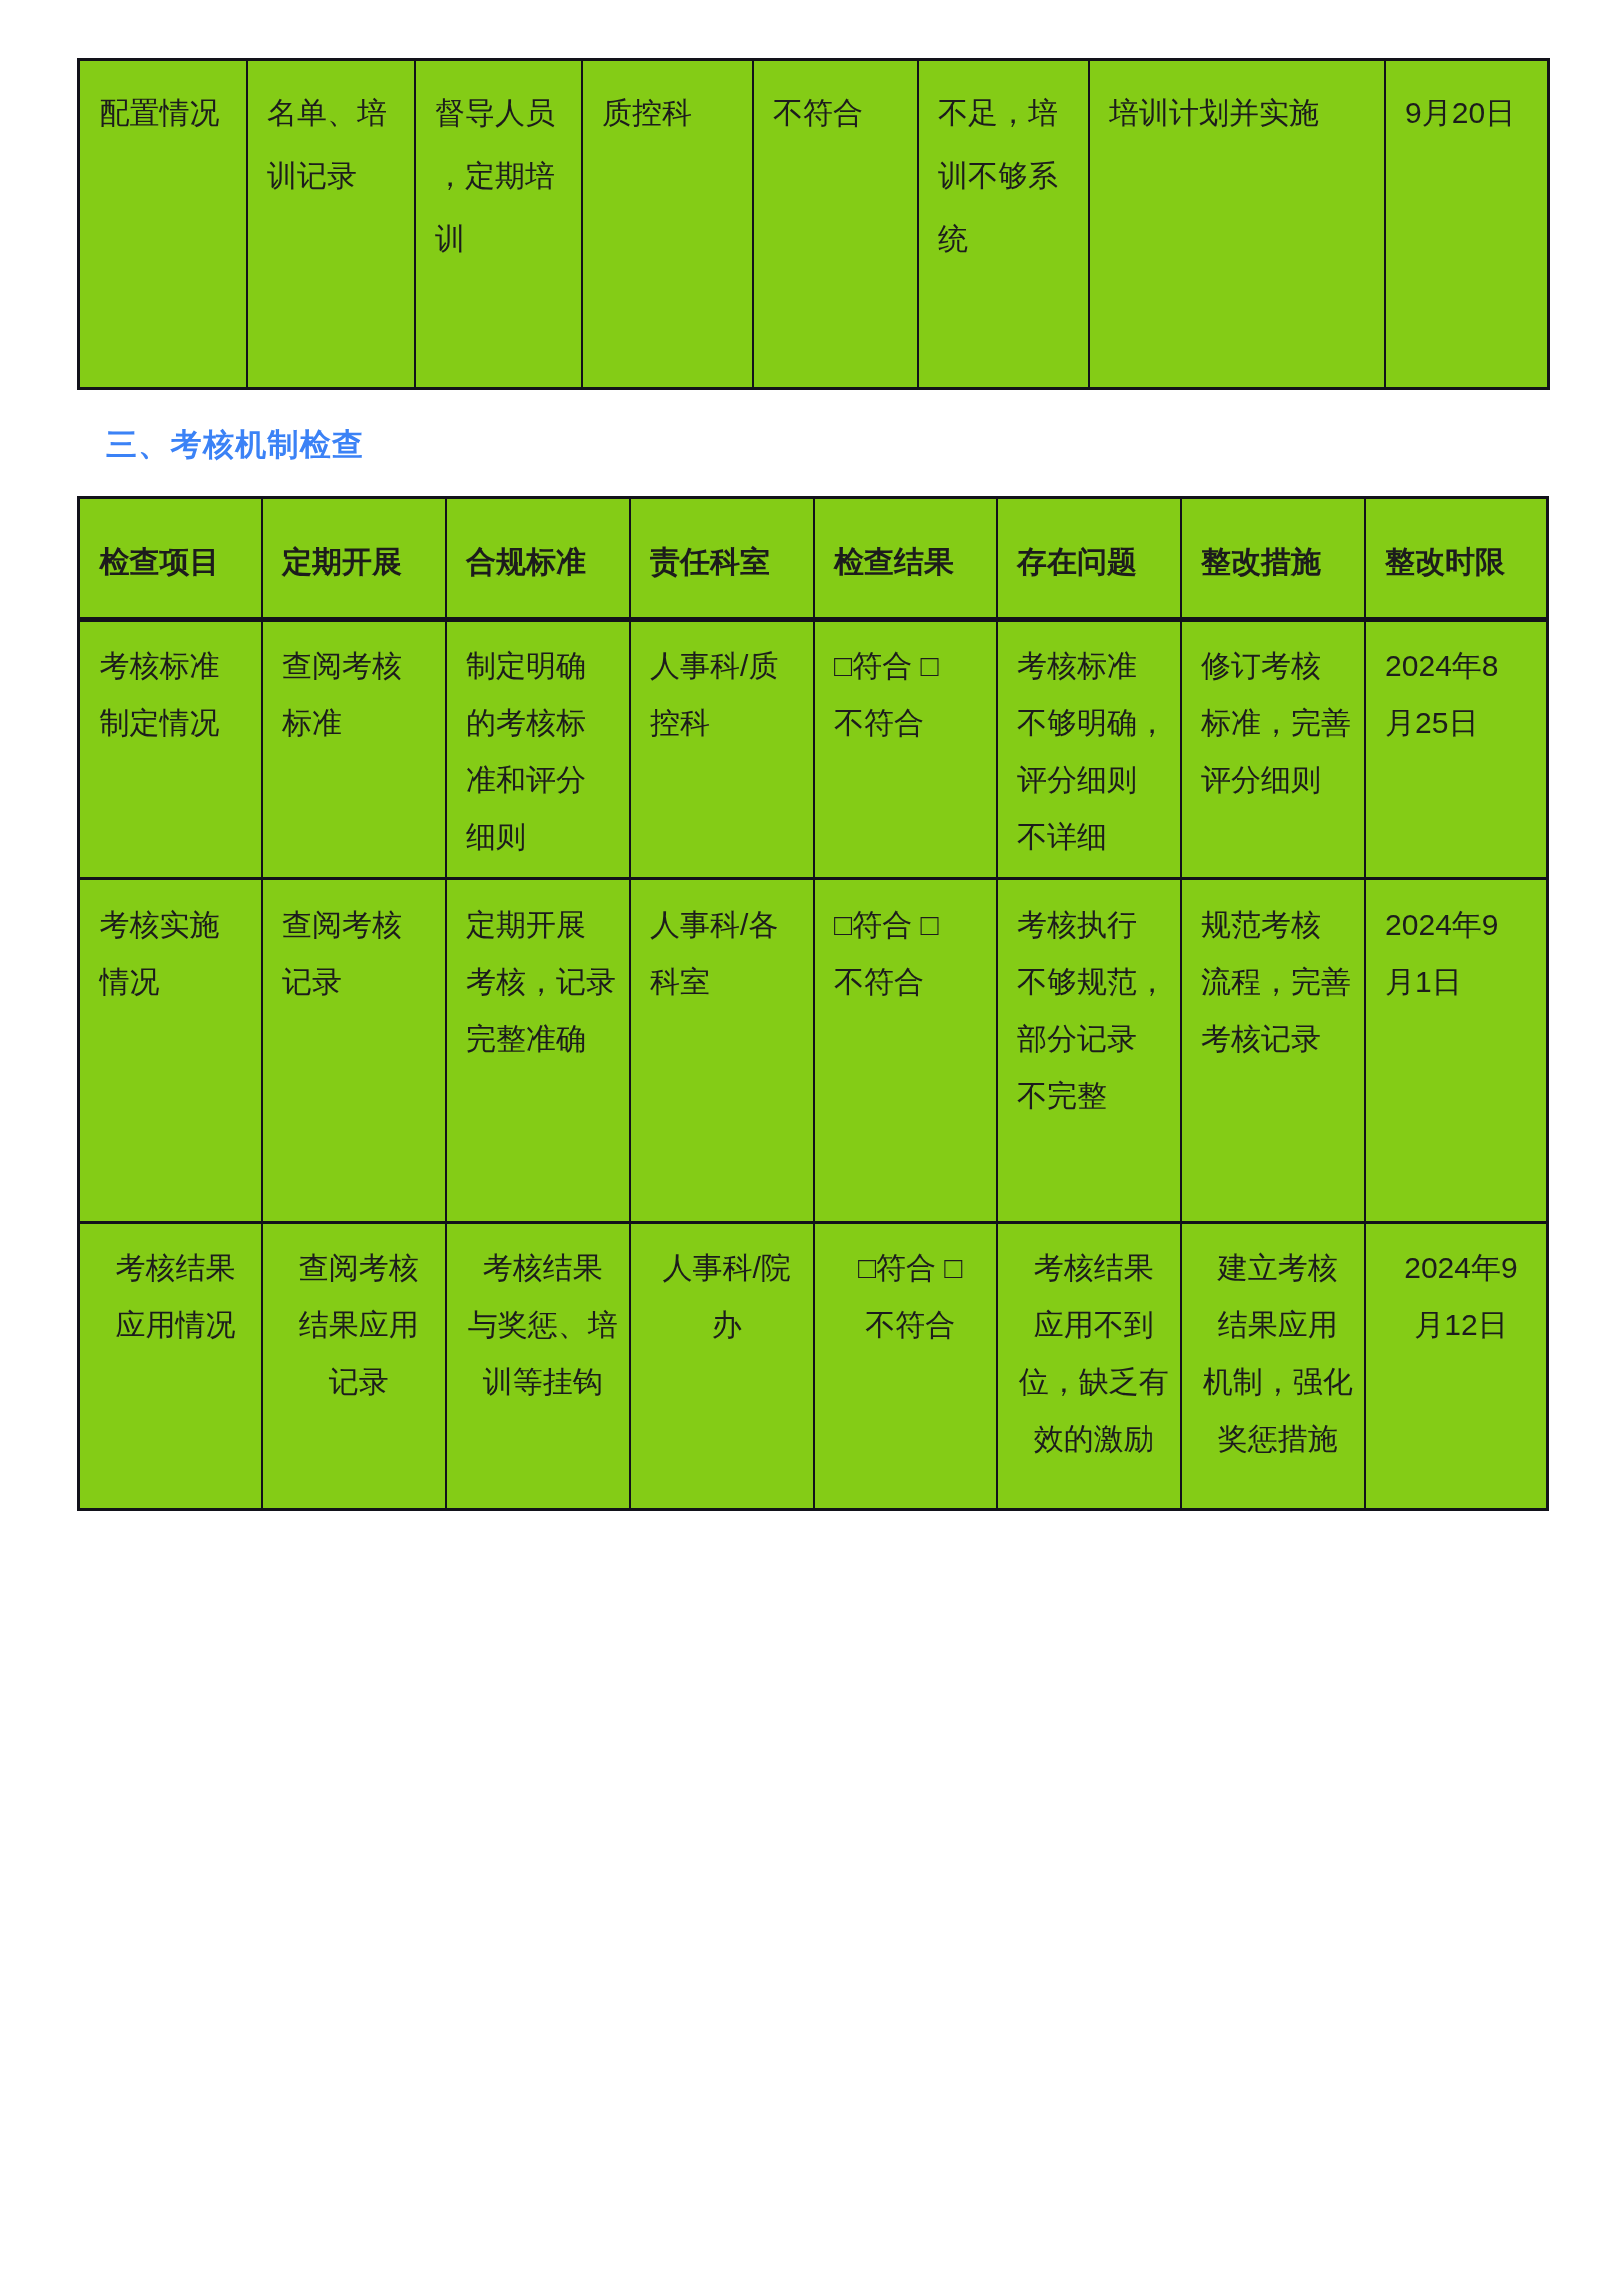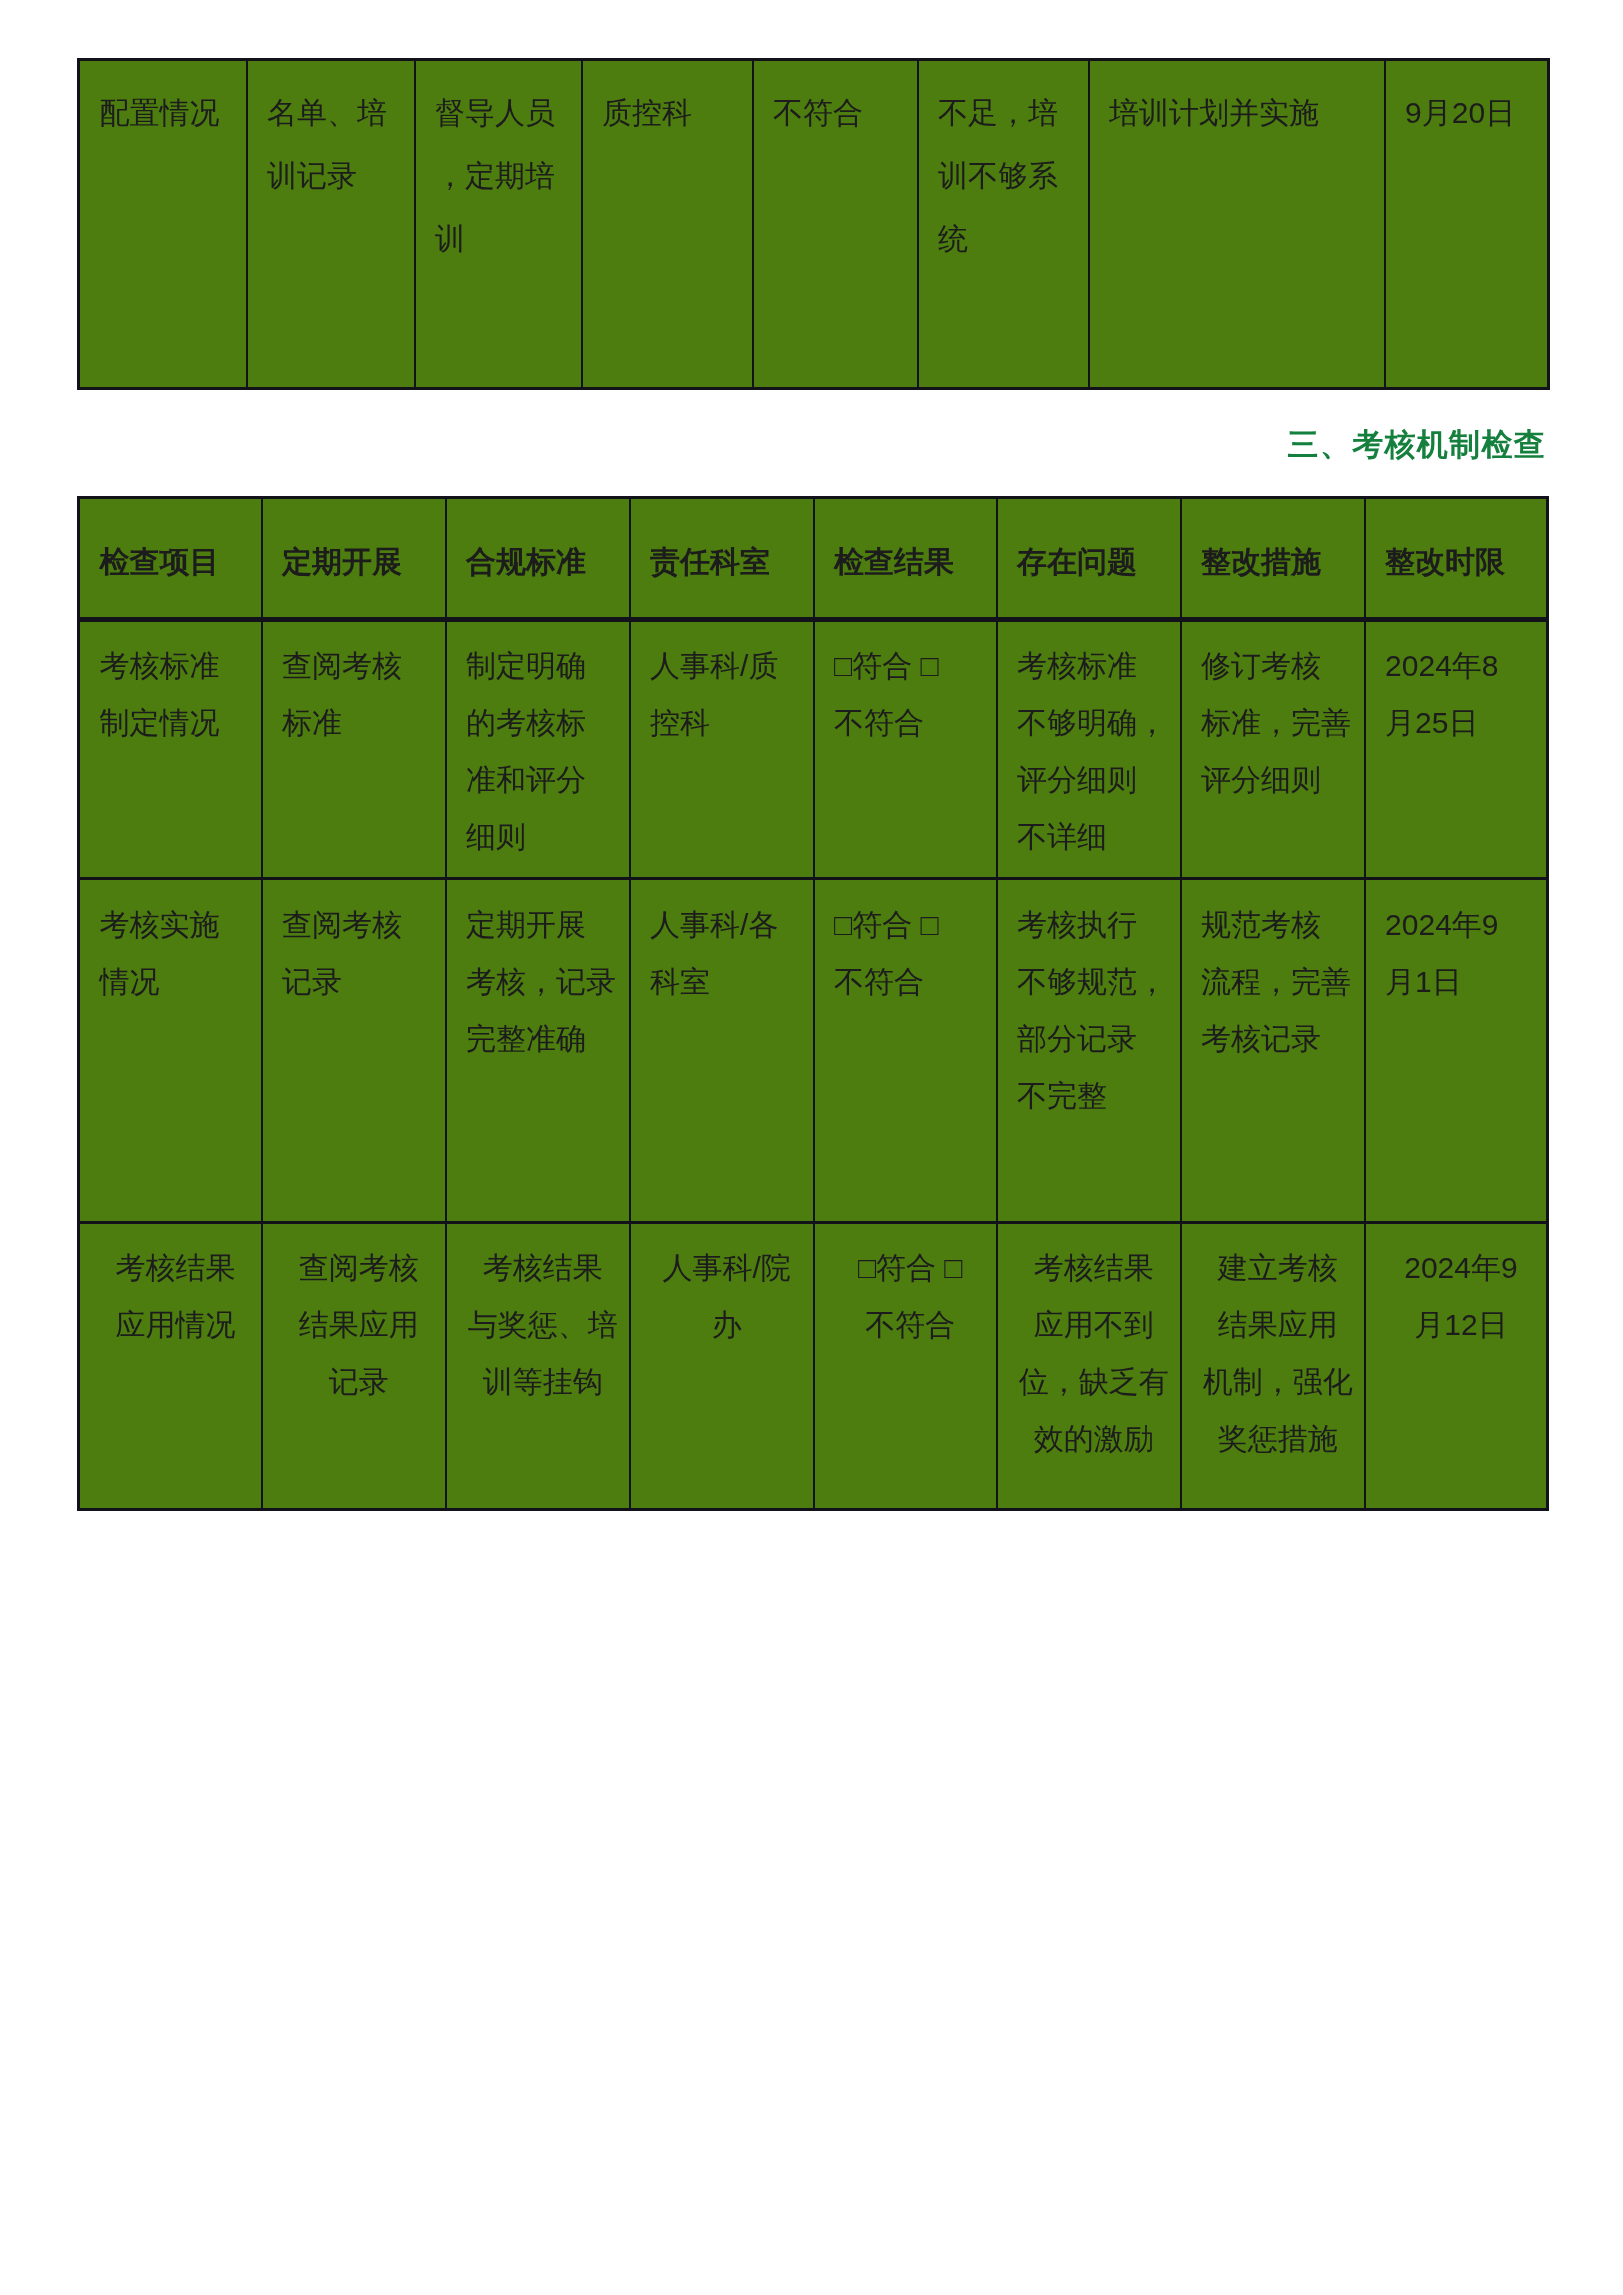--- a/index.html
+++ b/index.html
@@ -4,21 +4,21 @@
 <style>
   html,body{margin:0;padding:0;}
   body{
     width:1623px;height:2295px;overflow:hidden;background:#ffffff;
     font-family:"Liberation Sans","DejaVu Sans",sans-serif;
     color:#1c1c1c;font-size:30px;
   }
   .page{width:1623px;height:2295px;position:relative;background:#ffffff;}
   .content{margin:0 77px;padding-top:58px;}
 
-  table{border-collapse:collapse;table-layout:fixed;width:1469px;background:#4d7c0f;}
+  table{border-collapse:collapse;table-layout:fixed;width:1469px;background:#84cc16;}
   table{border:3.9px solid #12121a;}
   td,th{
     border:2px solid #12121a;
     border-top-width:3.3px;border-bottom-width:3.3px;
     vertical-align:top;text-align:left;
     padding:19.6px 9.2px 11.8px 19.6px;
     white-space:pre-line;
     word-break:break-all;
     font-weight:normal;
     line-height:2.1;
@@ -33,22 +33,22 @@
     height:86px;vertical-align:middle;font-weight:bold;
     border-bottom-width:5.2px;line-height:1.3;
   }
   .t-main tr:nth-child(1) td{height:196px;}
   .t-main tr:nth-child(2) td{height:313px;}
   .t-main tr:nth-child(3) td{height:257px;text-align:center;}
   .t-main tr:nth-child(4) td{height:257px;}
   .t-main tr:nth-child(5) td{height:249px;}
 
   .section-title{
-    font-size:31px;font-weight:600;color:#15803d;
-    margin:34px 0 30px 29px;letter-spacing:1.3px;text-align:right;
+    font-size:31px;font-weight:600;color:#3b82f6;
+    margin:34px 0 30px 29px;letter-spacing:1.3px;
   }
 </style>
 </head>
 <body>
 
 <div class="page">
   <div class="content">
 
     <table class="t-top">
       <colgroup>

